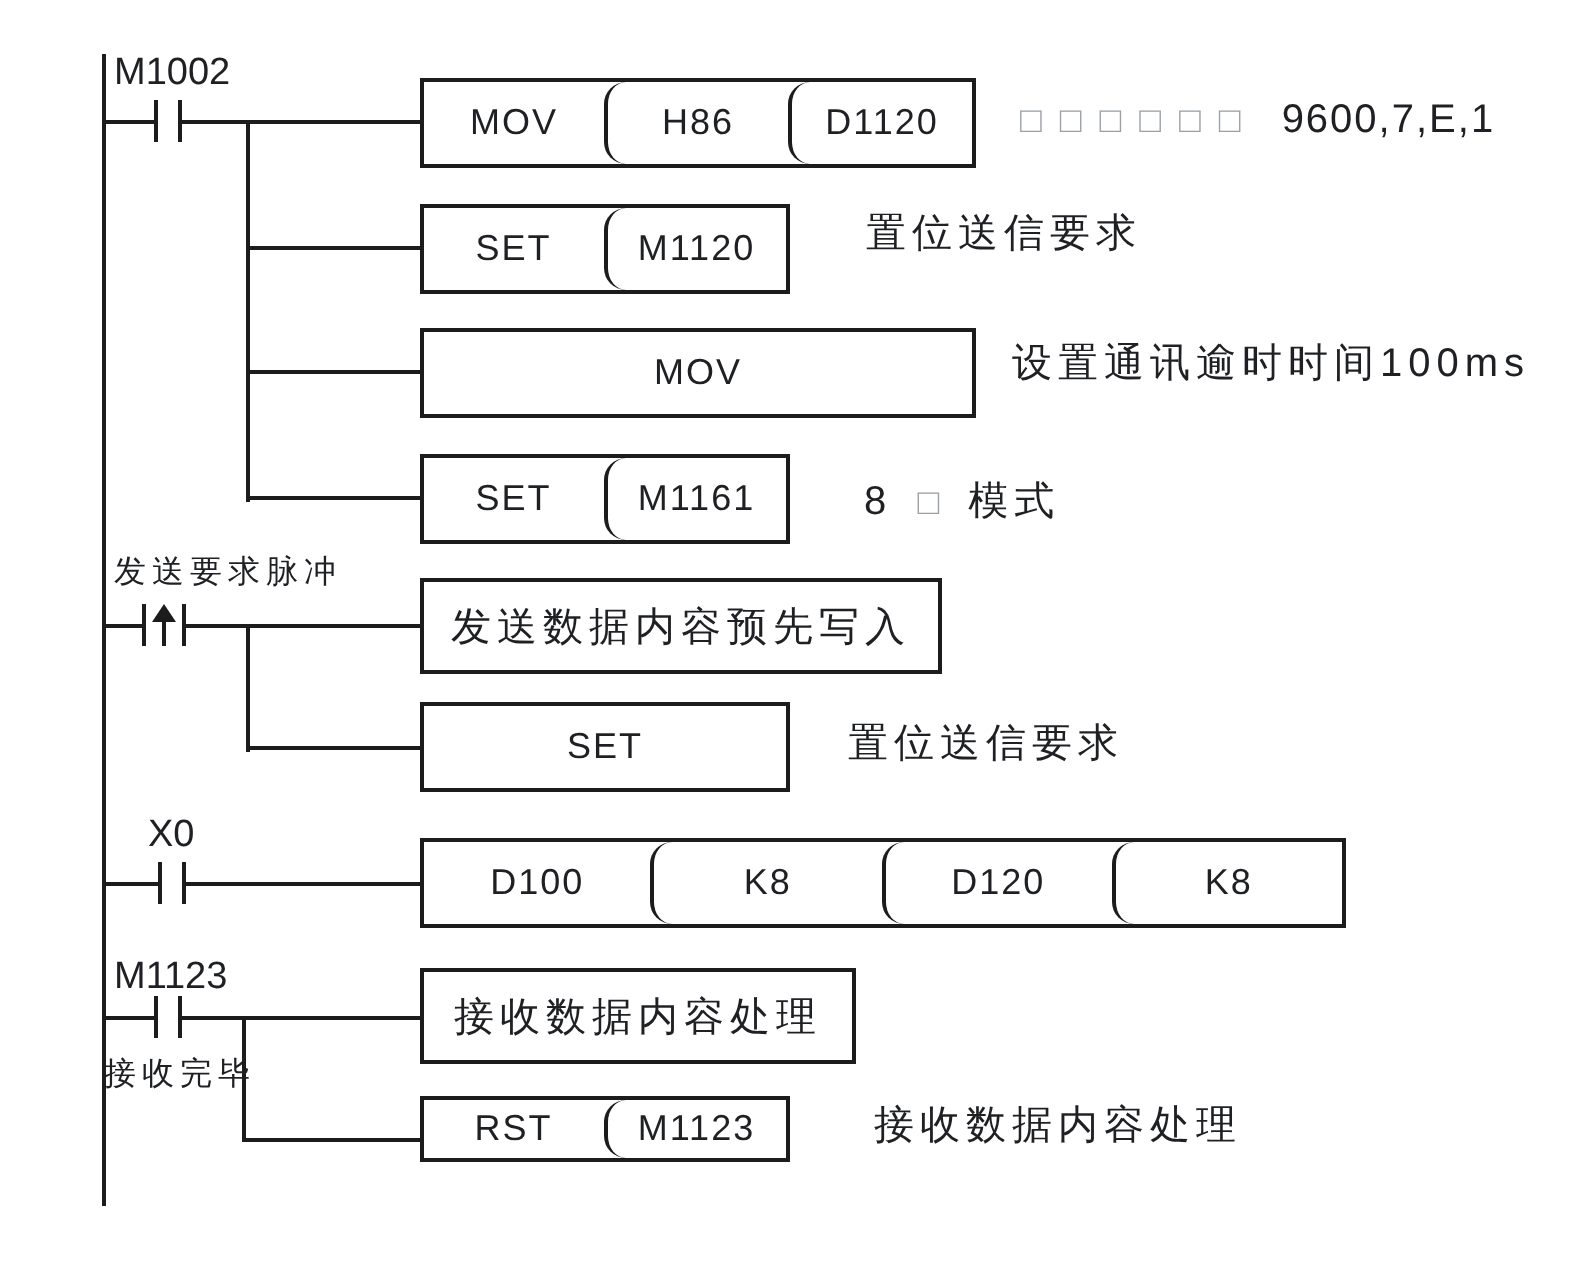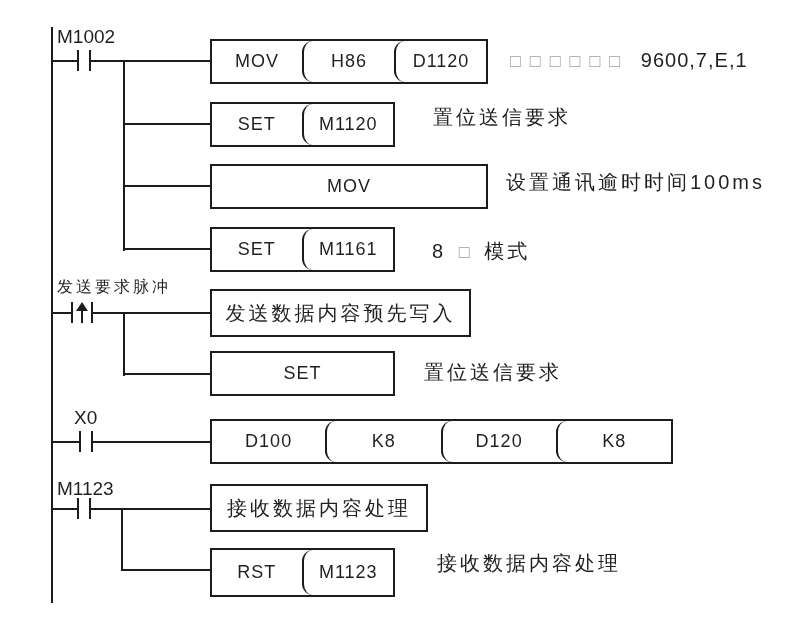--- a/index.html
+++ b/index.html
@@ -115,25 +115,26 @@
     <div class="cell">D120</div>
     <div class="cell">K8</div>
   </div>
 
   <div class="dev-label" style="left:57px;top:478px">M1123</div>
   <div class="wire" style="left:52px;top:508px;width:26px"></div>
   <div class="bar" style="left:77px;top:498px"></div>
   <div class="bar" style="left:89px;top:498px"></div>
   <div class="wire" style="left:91px;top:508px;width:119px"></div>
   <div class="vline" style="left:121px;top:508px;height:63px"></div>
+  <div class="dev-label cn" style="left:52px;top:527px">接收完毕</div>
 
   <div class="ibox" style="left:210px;top:484px;width:218px;height:48px">
     <div class="wide-label">接收数据内容处理</div>
   </div>
 
   <div class="wire" style="left:123px;top:569px;width:87px"></div>
-  <div class="ibox" style="left:210px;top:548px;width:185px;height:49px">
+  <div class="ibox" style="left:210px;top:548px;width:185px;height:33px">
     <div class="cell">RST</div>
     <div class="cell">M1123</div>
   </div>
   <div class="comment" style="left:437px;top:552px">接收数据内容处理</div>
 
 </div>
 
 </body></html>

